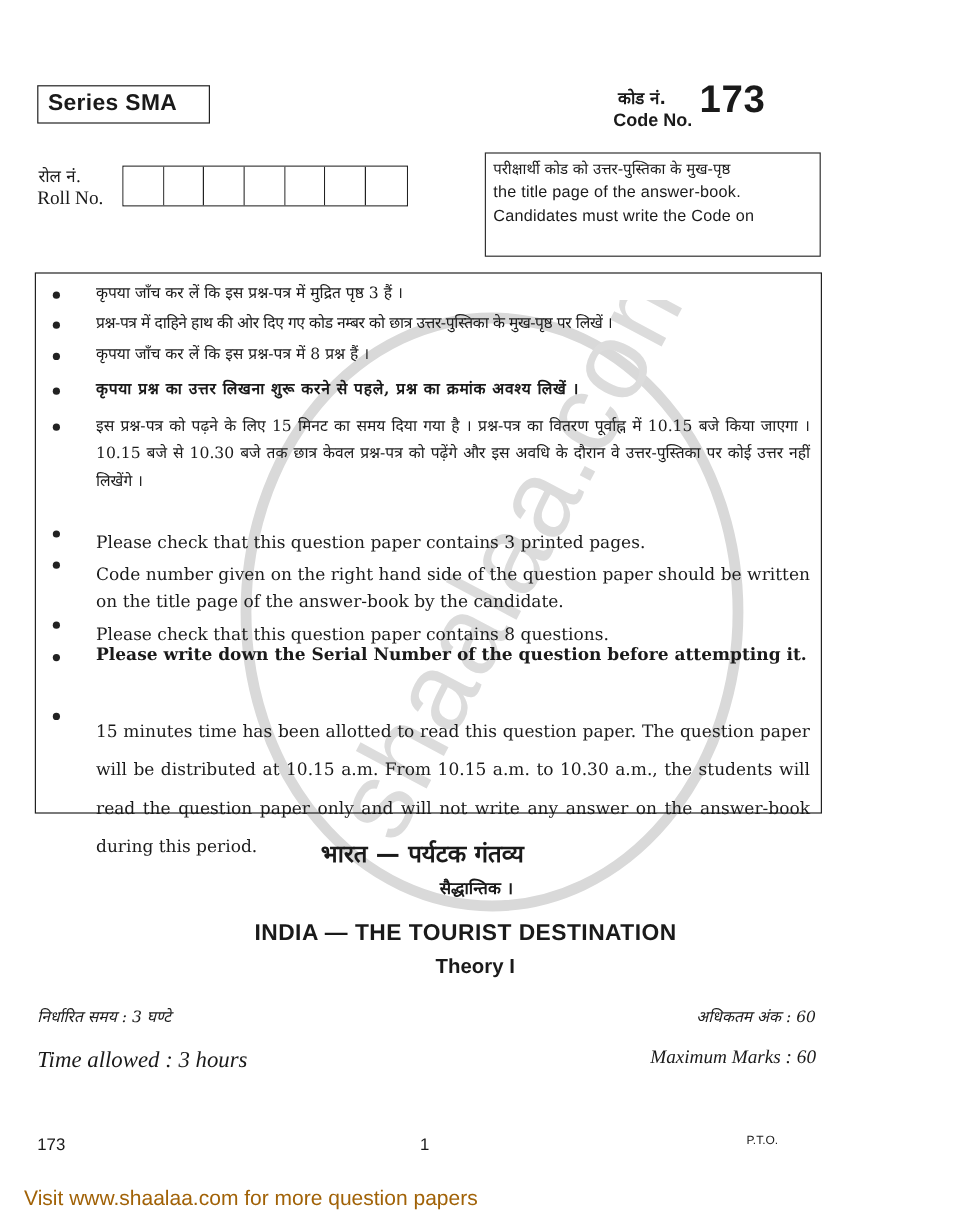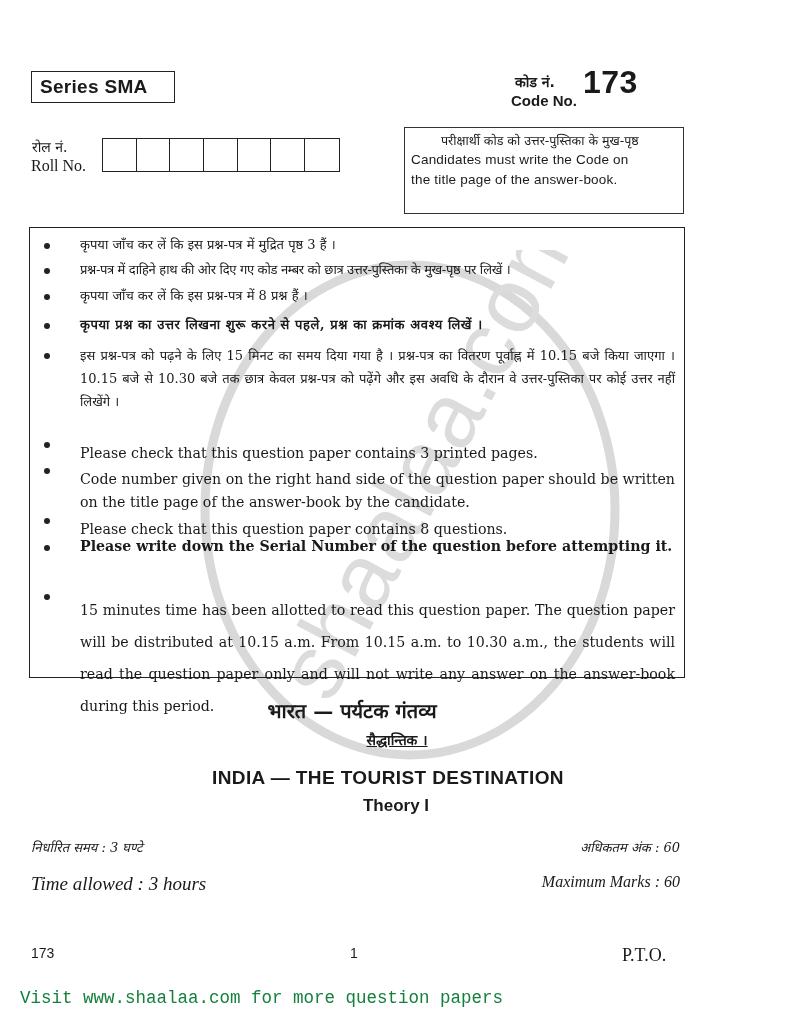--- a/index.html
+++ b/index.html
@@ -26,53 +26,53 @@
   .roll-en { left: 31px; top: 157px; font-family: "Liberation Serif", serif; font-size: 16px; }
   .roll-boxes { left: 102px; top: 138px; height: 34px; display: flex; border: 1.5px solid #222; }
   .roll-cell { width: 33.7px; height: 100%; border-right: 1.5px solid #222; background: #fff; }
   .roll-cell:last-child { border-right: none; }
 
   
   .notice-box {
     left: 404px; top: 127px; width: 280px; height: 87px;
     border: 1.5px solid #333; padding: 3px 6px;
   }
-  .notice-box .hi { font-family: "DejaVu Sans", sans-serif; font-size: 12.5px; line-height: 19px; margin-left: 30px; }
+  .notice-box .hi { font-family: "DejaVu Sans", sans-serif; font-size: 12.5px; line-height: 19px; }
   .notice-box .en { font-family: "Liberation Sans", sans-serif; font-size: 13.5px; line-height: 20px; letter-spacing: 0.2px; }
 
   
   .instr-box {
     left: 29px; top: 227px; width: 656px; height: 451px;
     border: 1.5px solid #222; border-right-width: 1.5px;
   }
   .instr-item { position: absolute; left: 0; width: 100%; }
   .bullet { position: absolute; left: 14px; width: 6px; height: 6px; border-radius: 50%; background: #222; }
   .instr-text { position: absolute; left: 50px; right: 9px; text-align: justify; text-align-last: left; }
   .hi-text { font-family: "DejaVu Serif", serif; font-size: 13px; line-height: 22px; }
   .hi-bold { font-family: "DejaVu Serif", serif; font-size: 13px; line-height: 22px; font-weight: bold; }
   .en-text { font-family: "DejaVu Serif", serif; font-size: 14.2px; line-height: 23px; margin-top: 10px; }
   .en-bold { font-family: "DejaVu Serif", serif; font-size: 14.2px; line-height: 23px; font-weight: bold; }
 
   
   .title-hi { left: 0; width: 712px; text-align: center; top: 697px; font-family: "DejaVu Sans", sans-serif; font-size: 20px; font-weight: bold; padding-right: 8px; }
-  .subtitle-hi { left: 0; width: 800px; text-align: center; top: 730px; font-family: "DejaVu Sans", sans-serif; font-size: 14px; font-weight: bold; padding-right: 6px; text-decoration: underline; }
+  .subtitle-hi { left: 0; width: 800px; text-align: center; top: 730px; font-family: "DejaVu Sans", sans-serif; font-size: 14px; font-weight: bold; padding-right: 6px; }
   .title-en { left: 0; width: 800px; text-align: center; top: 767px; font-family: "Liberation Sans", sans-serif; font-size: 19px; font-weight: bold; letter-spacing: 0.4px; padding-right: 24px; }
   .subtitle-en { left: 0; width: 800px; text-align: center; top: 796px; font-family: "Liberation Sans", sans-serif; font-size: 17px; font-weight: bold; padding-right: 8px; }
 
   
   .time-hi { left: 31px; top: 838px; font-family: "DejaVu Serif", serif; font-style: italic; font-size: 13px; }
   .marks-hi { right: 120px; top: 838px; font-family: "DejaVu Serif", serif; font-style: italic; font-size: 13px; }
   .time-en { left: 31px; top: 873px; font-family: "Liberation Serif", serif; font-style: italic; font-size: 19px; }
   .marks-en { right: 120px; top: 873px; font-family: "Liberation Serif", serif; font-style: italic; font-size: 16px; }
 
   
   .foot-code { left: 31px; top: 945px; font-family: "Liberation Sans", sans-serif; font-size: 14px; }
   .foot-page { left: 350px; top: 945px; font-family: "Liberation Sans", sans-serif; font-size: 14px; }
-  .foot-pto { left: 622px; top: 945px; font-family: Liberation Serif, serif; font-size: 18px; }
-  .foot-visit { left: 20px; top: 988px; font-family: Liberation Mono, monospace; font-size: 17.5px; color: #15803d; }
+  .foot-pto { left: 622px; top: 945px; font-family: Liberation Sans, sans-serif; font-size: 10px; }
+  .foot-visit { left: 20px; top: 988px; font-family: Liberation Sans, sans-serif; font-size: 17.5px; color: #a16207; }
 
   
   .watermark { left: 200px; top: 250px; width: 440px; height: 520px; pointer-events: none; }
 </style>
 </head>
 <body>
 
 <svg class="abs watermark" viewBox="0 0 440 520">
   <ellipse cx="210" cy="260" rx="205" ry="245" fill="none" stroke="#d9d9d9" stroke-width="9"></ellipse>
   <text x="0" y="0" transform="translate(130,455) rotate(-62)" font-family="Liberation Sans, sans-serif" font-size="92" fill="#dcdcdc" letter-spacing="2">shaalaa.com</text>
@@ -91,22 +91,22 @@
   <div class="roll-cell"></div>
   <div class="roll-cell"></div>
   <div class="roll-cell"></div>
   <div class="roll-cell"></div>
   <div class="roll-cell"></div>
   <div class="roll-cell"></div>
 </div>
 
 <div class="abs notice-box">
   <div class="hi">परीक्षार्थी कोड को उत्तर-पुस्तिका के मुख-पृष्ठ</div>
+  <div class="en">the title page of the answer-book.</div>
   <div class="en">Candidates must write the Code on</div>
-  <div class="en">the title page of the answer-book.</div>
 </div>
 
 <div class="abs instr-box">
 
   <div class="instr-item" style="top:6px;">
     <span class="bullet" style="top:9px;"></span>
     <div class="instr-text hi-text">कृपया जाँच कर लें कि इस प्रश्न-पत्र में मुद्रित पृष्ठ 3 हैं ।</div>
   </div>
   <div class="instr-item" style="top:31px;">
     <span class="bullet" style="top:9px;"></span>

